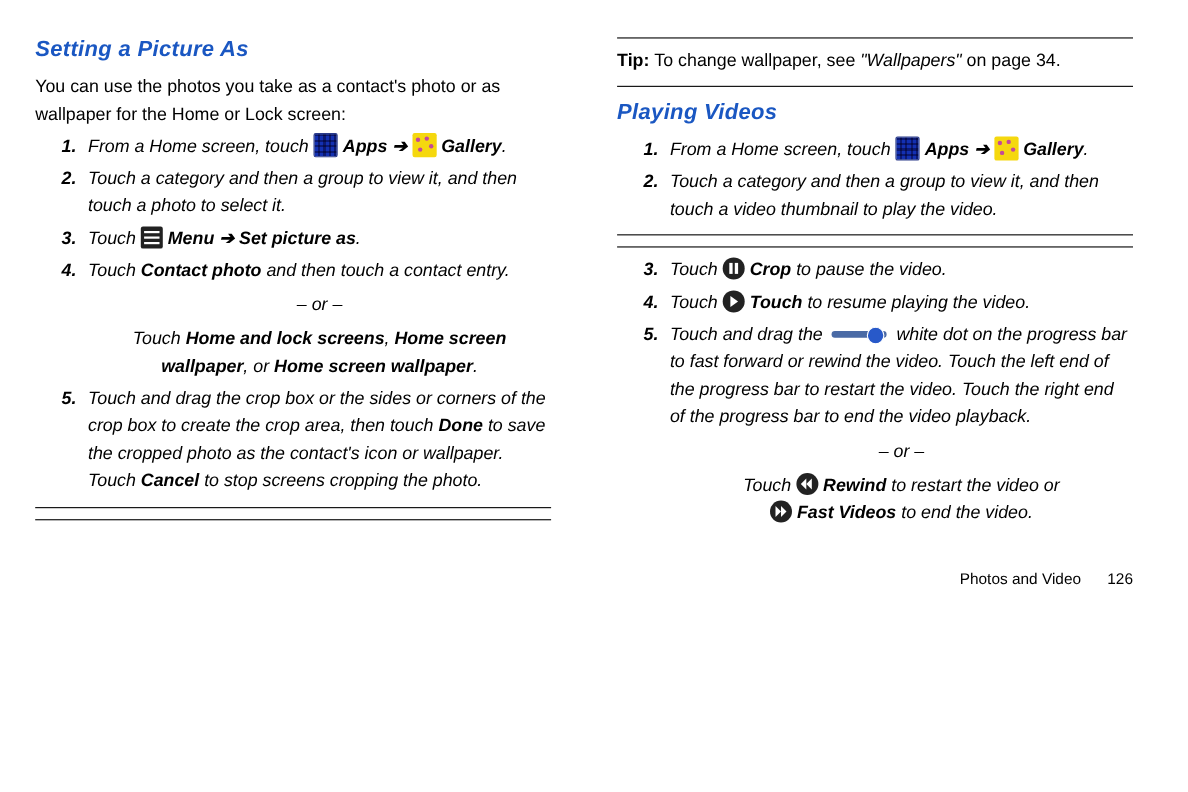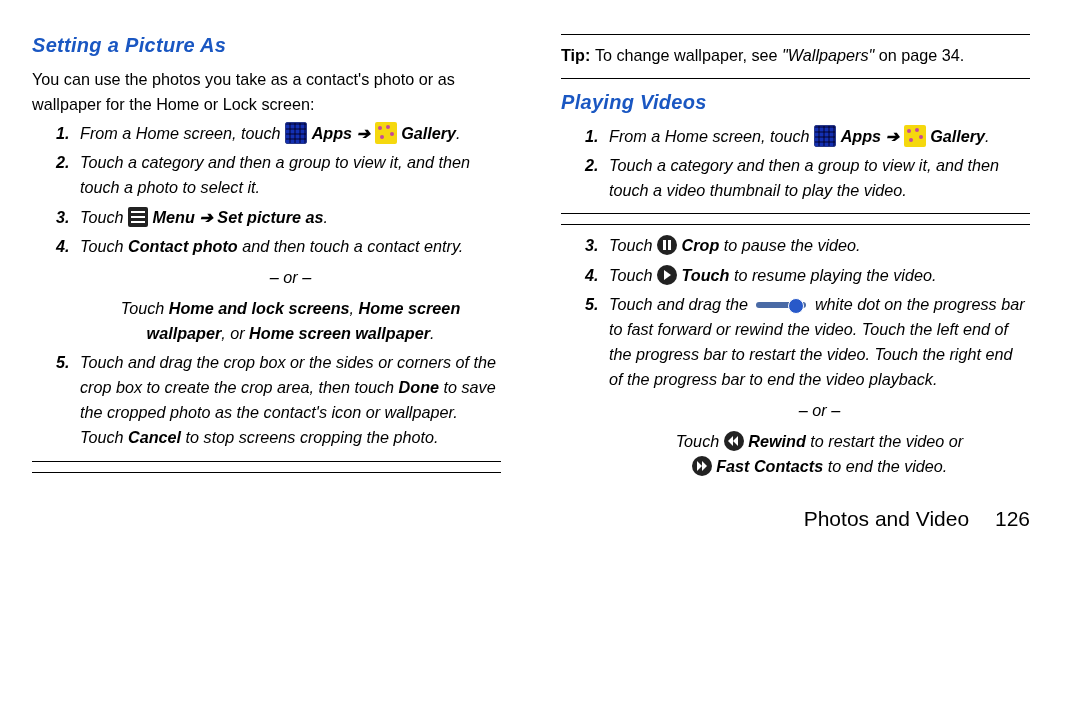--- a/index.html
+++ b/index.html
@@ -140,22 +140,22 @@
   }
   .progress-icon::after {
     content:"";position:absolute;left:32px;top:-4px;width:14px;height:14px;
     background:#2859c9;border-radius:50%;border:1px solid #fff;
   }
   .arrow {
     font-weight:700;
   }
   .footer {
     text-align:right;
-    font-size:21px;
-    margin-top:24px;
+    font-size:14px;
+    margin-top:37px;
   }
   .footer .num { margin-left:20px; }
   b { font-weight:700; }
   .ital { font-style: italic; }
   p { margin: 4px 0; }
   .sub { margin-top:6px;text-align:center; }
 </style>
 </head>
 <body>
 
@@ -236,21 +236,21 @@
       <li>
         <span>Touch and drag the </span>
         <span class="progress-icon"></span>
         <span> white dot on the progress bar to fast forward or rewind the video. Touch the left end of the progress bar to restart the video. Touch the right end of the progress bar to end the video playback.</span>
         <div class="sub">– or –</div>
         <div class="sub">
           <span>Touch </span>
           <span class="icon rewind-icon"></span>
           <b>Rewind</b><span> to restart the video or </span><br>
           <span class="icon ff-icon"></span>
-          <b>Fast Contacts</b><span> to end the video.</span>
+          <b>Fast Videos</b><span> to end the video.</span>
         </div>
       </li>
     </ol>
 
     <div class="footer">
       <span>Photos and Video</span>
       <span class="num">126</span>
     </div>
   </div>
 </div>

